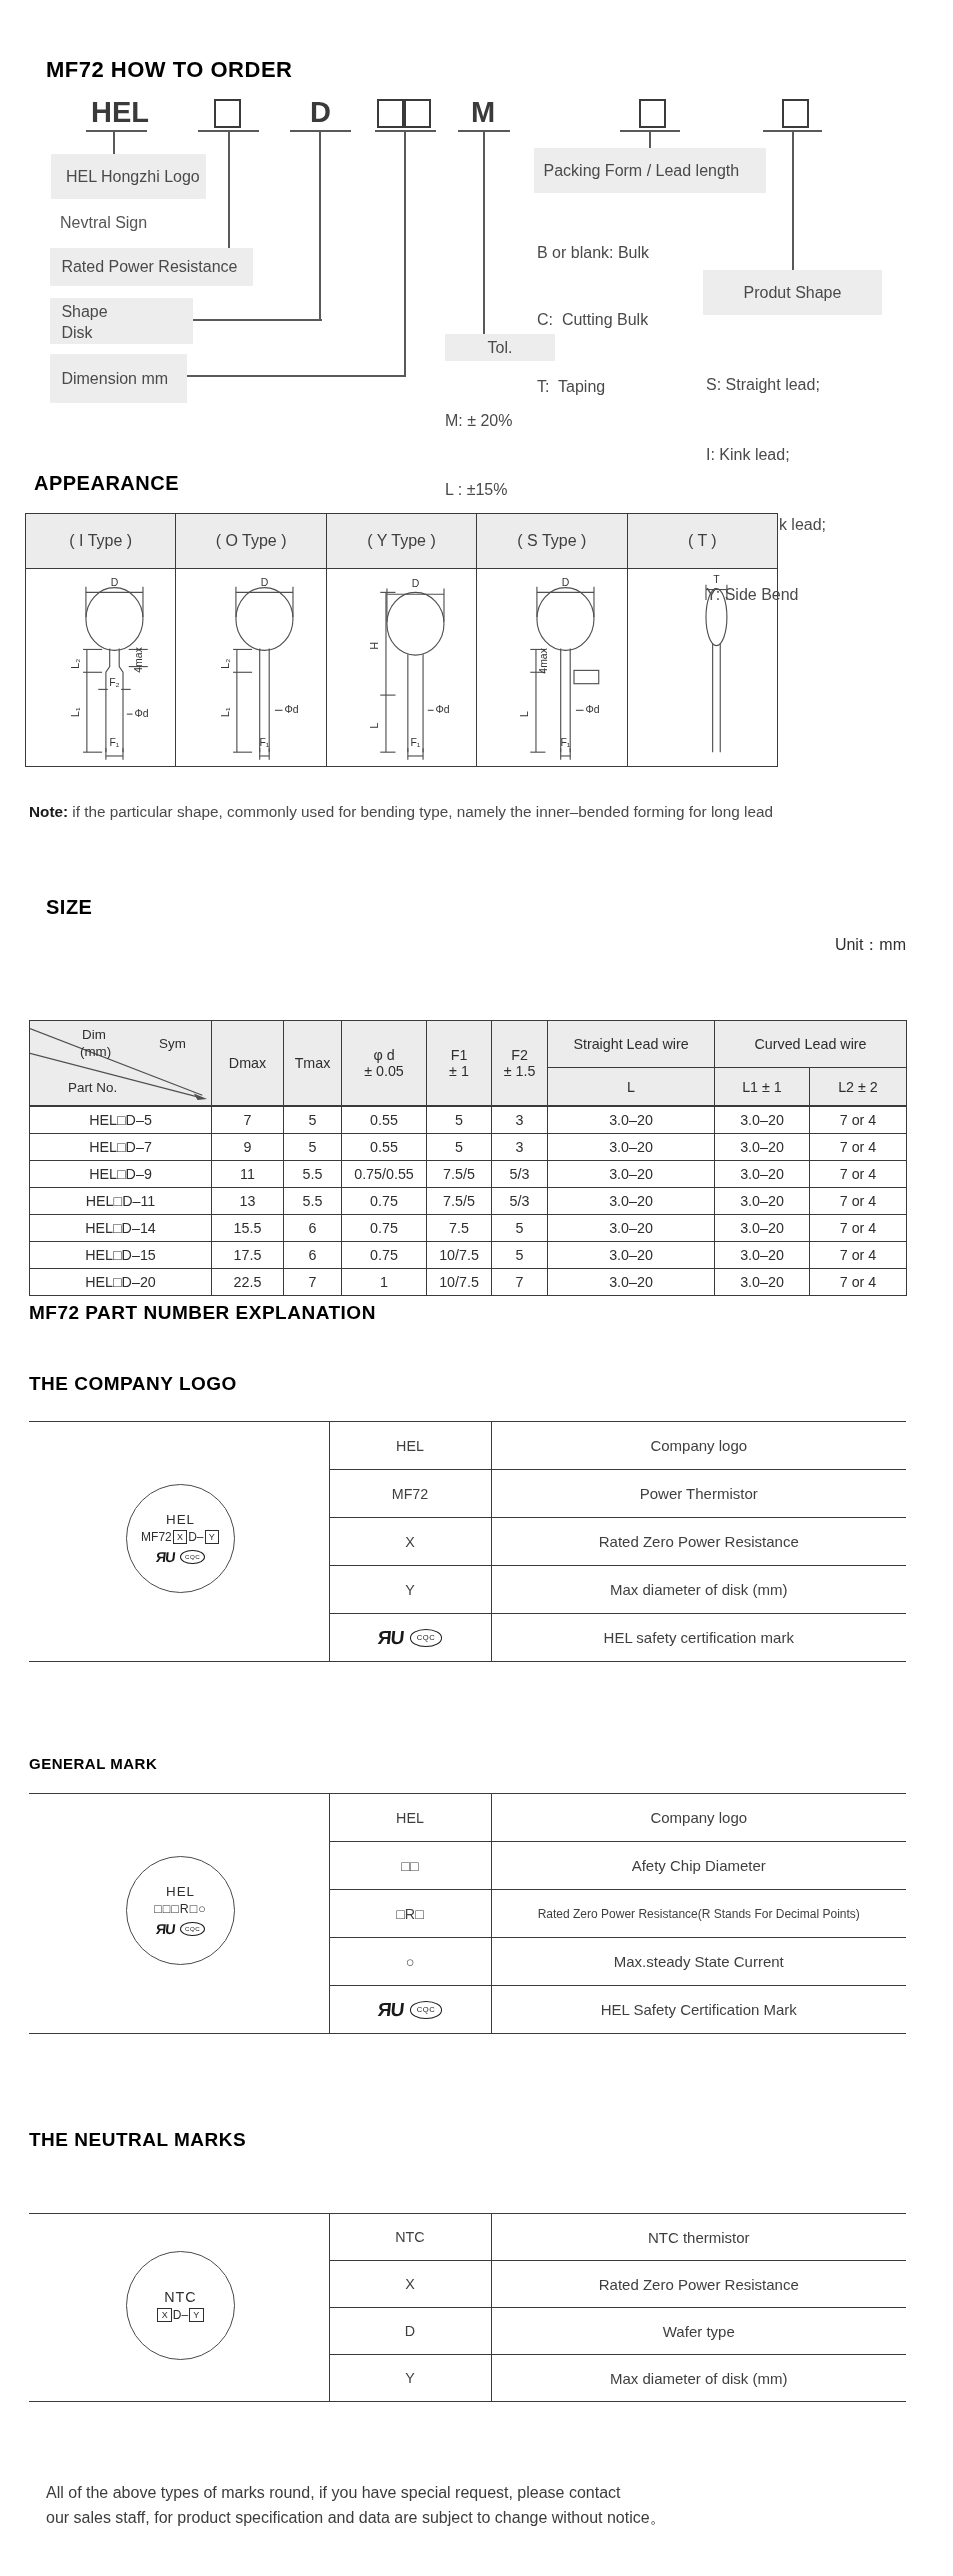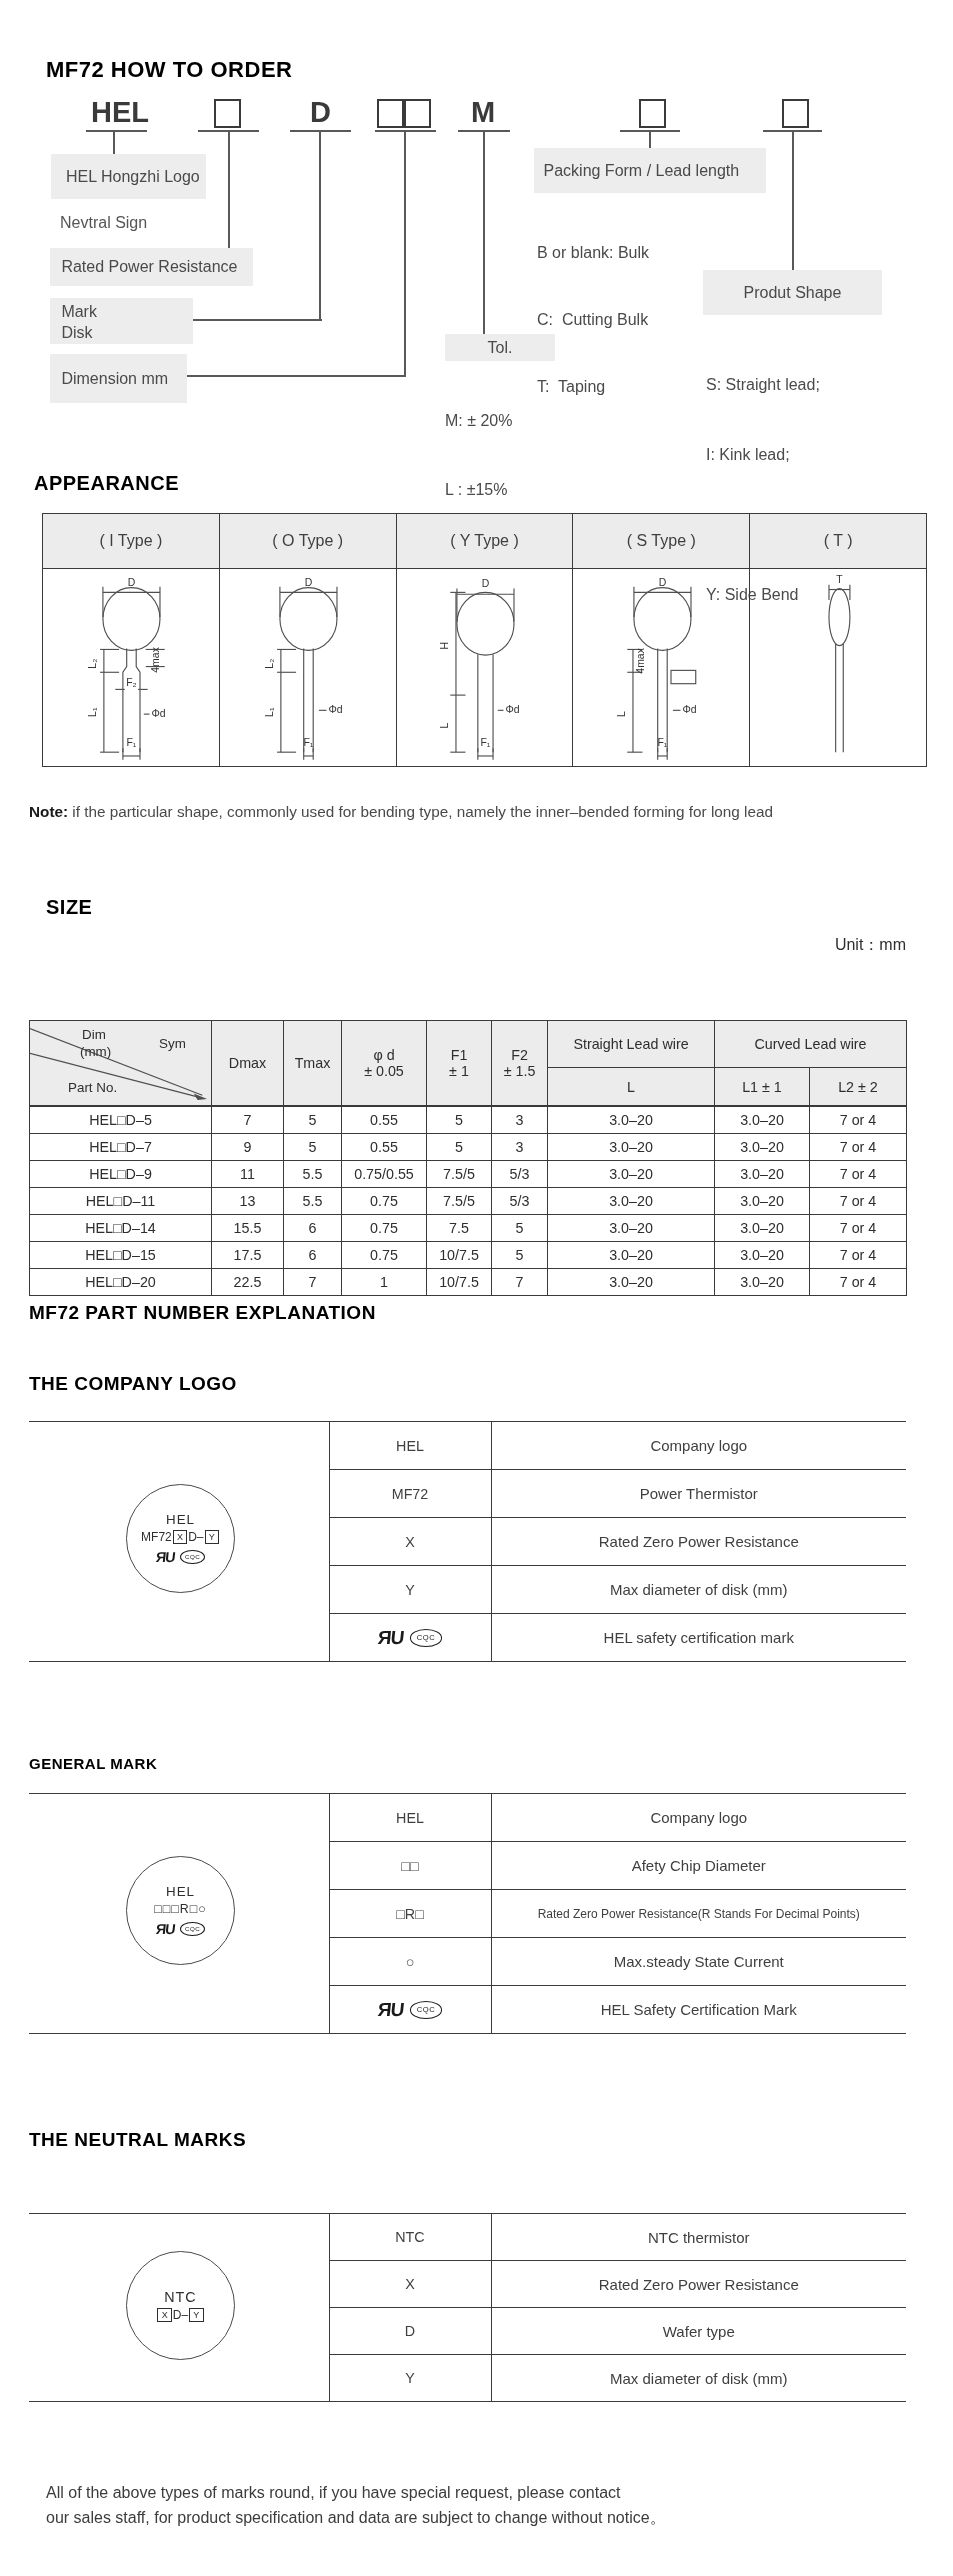--- a/index.html
+++ b/index.html
@@ -6,21 +6,21 @@
   .page{position:relative;width:954px;height:2576px;background:#ffffff;
         font-family:"Liberation Sans","DejaVu Sans",sans-serif;color:#3f3f3f;overflow:hidden;}
   .sec-title{position:absolute;font-weight:bold;color:#000000;letter-spacing:0.5px;}
   .code{position:absolute;font-weight:bold;color:#3a3a3a;font-size:29px;line-height:29px;}
   .codebox{position:absolute;width:23px;height:25px;border:2.4px solid #3a3a3a;background:#fff;}
   .hline{position:absolute;height:1.9px;background:#58595b;}
   .vline{position:absolute;width:1.9px;background:#58595b;}
   .gbox{position:absolute;background:#ededed;color:#4a4a4a;font-size:16px;}
   .plain{position:absolute;color:#4a4a4a;font-size:16px;line-height:22.4px;white-space:pre;}
   
-  .app-table{position:absolute;left:42px;top:513px;border-collapse:collapse;table-layout:fixed;width:885px;}
+  .app-table{position:absolute;left:25px;top:513px;border-collapse:collapse;table-layout:fixed;width:753px;}
   .app-table th{background:#ececec;font-weight:normal;font-size:16px;color:#3f3f3f;height:52px;
                 border:1px solid #3a3a3a;border-top:1.9px solid #3a3a3a;border-bottom:1.9px solid #3a3a3a;}
   .app-table td{height:197px;border:1px solid #3a3a3a;border-bottom:1.9px solid #3a3a3a;padding:0;vertical-align:top;}
   .diag-svg{display:block;margin:1.9px auto 0 auto;}
   svg text{font-family:"Liberation Sans","DejaVu Sans",sans-serif;fill:#333;font-size:11px;}
   .note-line{position:absolute;left:29px;top:803px;font-size:15.3px;color:#4a4a4a;}
   .note-line b{color:#1a1a1a;}
   
   .size-table{position:absolute;left:29px;top:1020px;border-collapse:collapse;table-layout:fixed;width:877px;}
   .size-table td{border:1.4px solid #3a3a3a;text-align:center;vertical-align:middle;
@@ -85,21 +85,21 @@
   <div class="vline" style="left:404px;top:132px;height:245px;"></div>
   <div class="hline" style="left:187px;top:375px;width:219px;"></div>
   <div class="vline" style="left:483px;top:132px;height:202px;"></div>
   <div class="vline" style="left:649px;top:132px;height:17px;"></div>
   <div class="vline" style="left:792px;top:132px;height:139px;"></div>
 
   <div class="gbox" style="left:51px;top:154px;width:155px;height:45px;line-height:45px;padding-left:15px;box-sizing:border-box;">HEL Hongzhi Logo</div>
   <div class="plain" style="left:60px;top:212px;color:#555;">Nevtral Sign</div>
   <div class="gbox" style="left:50px;top:248px;width:203px;height:38px;line-height:38px;padding-left:11.4px;box-sizing:border-box;">Rated Power Resistance</div>
   <div class="gbox" style="left:50px;top:298px;width:143px;height:46px;padding:2.9px 0 0 11.4px;box-sizing:border-box;line-height:21px;">
-    <div>Mark</div>
+    <div>Shape</div>
     <div>Disk</div>
   </div>
   <div class="gbox" style="left:50px;top:354px;width:137px;height:49px;line-height:49px;padding-left:11.4px;box-sizing:border-box;">Dimension mm</div>
 
   <div class="gbox" style="left:445px;top:334px;width:110px;height:27px;line-height:27px;text-align:center;">Tol.</div>
   <div class="plain" style="left:445px;top:363px;line-height:23px;">
     <div>M: ± 20%</div>
     <div>L : ±15%</div>
   </div>
 

